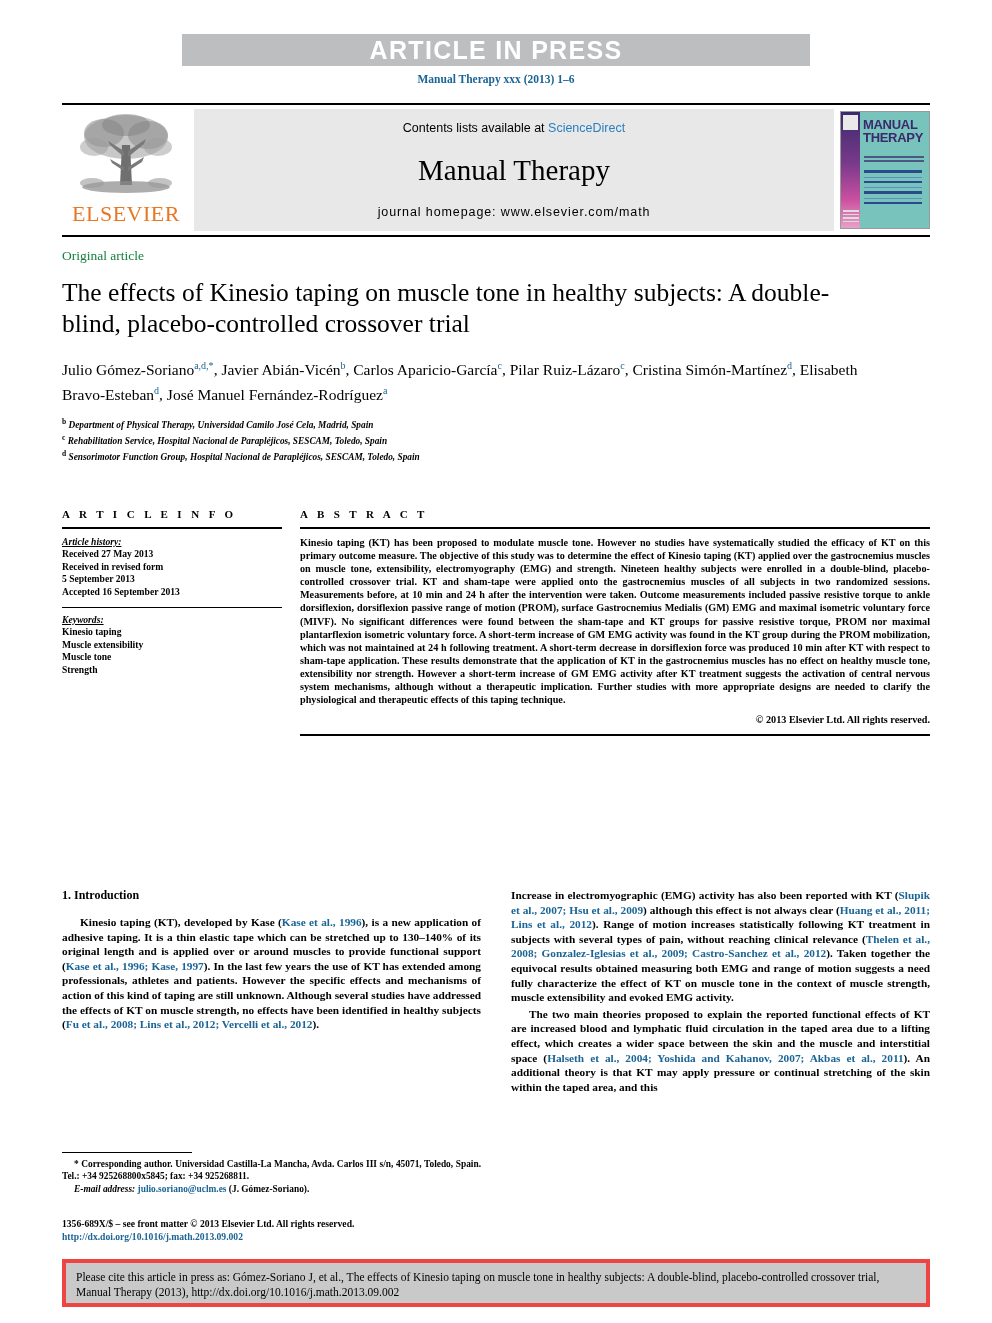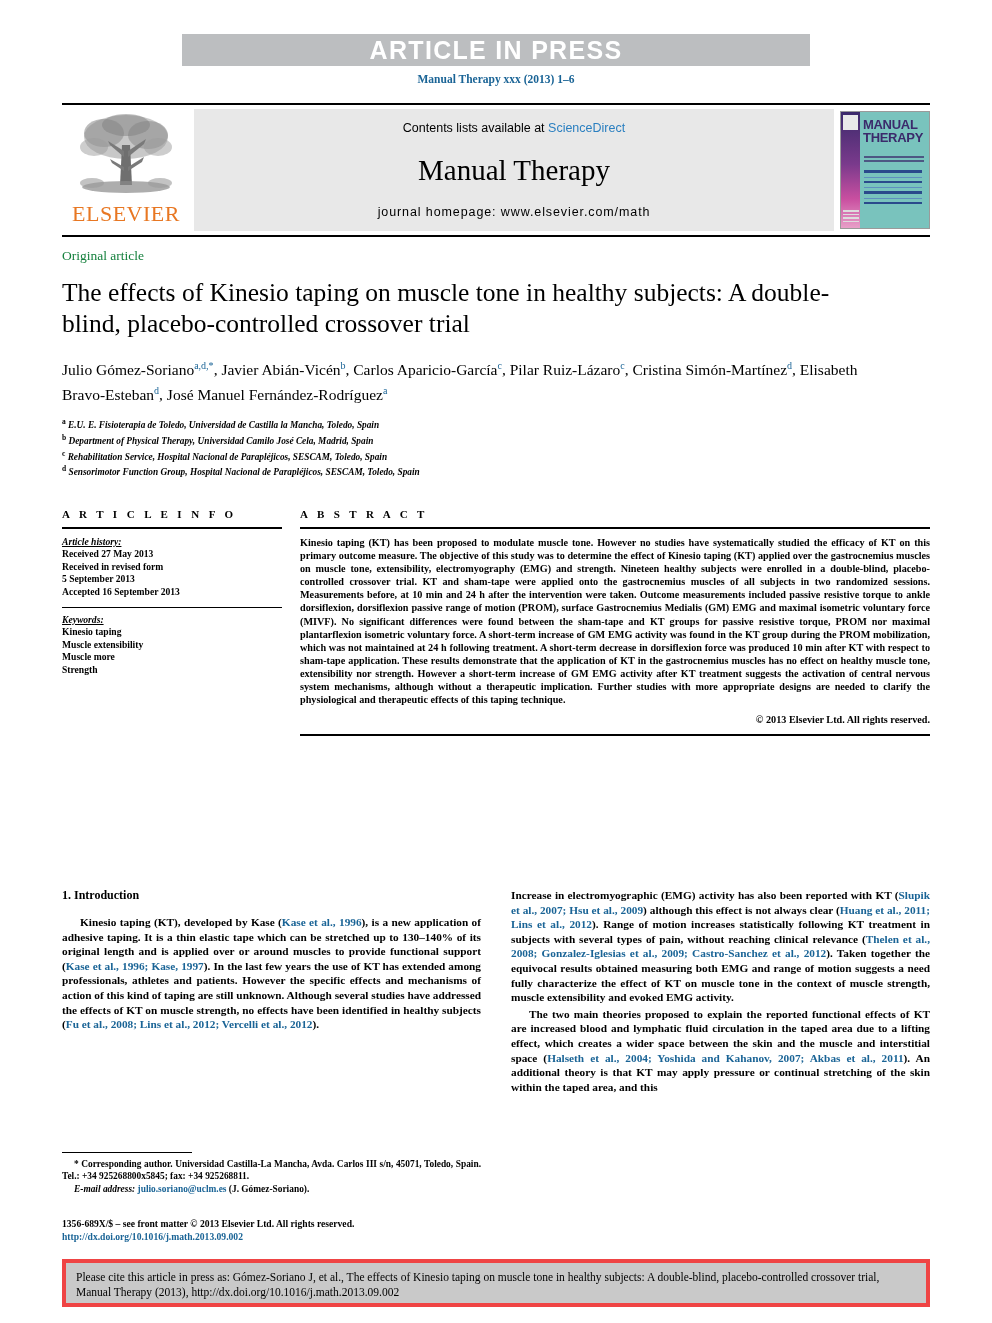--- a/index.html
+++ b/index.html
@@ -416,21 +416,20 @@
         <i></i>
     </div>
   </div>
 </div>
 
 <div class="content">
   <div class="article-type">Original article</div>
   <h1 class="paper-title">The effects of Kinesio taping on muscle tone in healthy subjects: A double-blind, placebo-controlled crossover trial</h1>
   <div class="authors"><span>Julio Gómez-Soriano</span><sup>a,d,*</sup>, <span>Javier Abián-Vicén</span><sup>b</sup>, <span>Carlos Aparicio-García</span><sup>c</sup>, <span>Pilar Ruiz-Lázaro</span><sup>c</sup>, <span>Cristina Simón-Martínez</span><sup>d</sup>, <span>Elisabeth Bravo-Esteban</span><sup>d</sup>, <span>José Manuel Fernández-Rodríguez</span><sup>a</sup></div>
   <div class="affiliations">
-      <div><sup>a</sup> E.U. E. Fisioterapia de Toledo, Universidad de Castilla la Mancha, Toledo, Spain</div>
       <div><sup>b</sup> Department of Physical Therapy, Universidad Camilo José Cela, Madrid, Spain</div>
       <div><sup>c</sup> Rehabilitation Service, Hospital Nacional de Parapléjicos, SESCAM, Toledo, Spain</div>
       <div><sup>d</sup> Sensorimotor Function Group, Hospital Nacional de Parapléjicos, SESCAM, Toledo, Spain</div>
     </div>
 </div>
 
 <div class="info-abstract">
 
   <div class="col-info">
     <div class="sec-head">A R T I C L E  I N F O</div>
@@ -440,21 +439,21 @@
       <div>Received 27 May 2013</div>
       <div>Received in revised form</div>
       <div>5 September 2013</div>
       <div>Accepted 16 September 2013</div>
     </div>
     <div class="rule-thin-block"></div>
     <div class="info-body">
       <div class="lab">Keywords:</div>
       <div>Kinesio taping</div>
       <div>Muscle extensibility</div>
-      <div>Muscle more</div>
+      <div>Muscle tone</div>
       <div>Strength</div>
     </div>
   </div>
 
   <div class="col-abstract">
     <div class="sec-head">A B S T R A C T</div>
     <div class="rule-thick"></div>
     <div class="abstract-body">Kinesio taping (KT) has been proposed to modulate muscle tone. However no studies have systematically studied the efficacy of KT on this primary outcome measure. The objective of this study was to determine the effect of Kinesio taping (KT) applied over the gastrocnemius muscles on muscle tone, extensibility, electromyography (EMG) and strength. Nineteen healthy subjects were enrolled in a double-blind, placebo-controlled crossover trial. KT and sham-tape were applied onto the gastrocnemius muscles of all subjects in two randomized sessions. Measurements before, at 10 min and 24 h after the intervention were taken. Outcome measurements included passive resistive torque to ankle dorsiflexion, dorsiflexion passive range of motion (PROM), surface Gastrocnemius Medialis (GM) EMG and maximal isometric voluntary force (MIVF). No significant differences were found between the sham-tape and KT groups for passive resistive torque, PROM nor maximal plantarflexion isometric voluntary force. A short-term increase of GM EMG activity was found in the KT group during the PROM mobilization, which was not maintained at 24 h following treatment. A short-term decrease in dorsiflexion force was produced 10 min after KT with respect to sham-tape application. These results demonstrate that the application of KT in the gastrocnemius muscles has no effect on healthy muscle tone, extensibility nor strength. However a short-term increase of GM EMG activity after KT treatment suggests the activation of central nervous system mechanisms, although without a therapeutic implication. Further studies with more appropriate designs are needed to clarify the physiological and therapeutic effects of this taping technique.</div>
     <div class="copyright">© 2013 Elsevier Ltd. All rights reserved.</div>
     <div class="abs-bottom-rule"></div>

